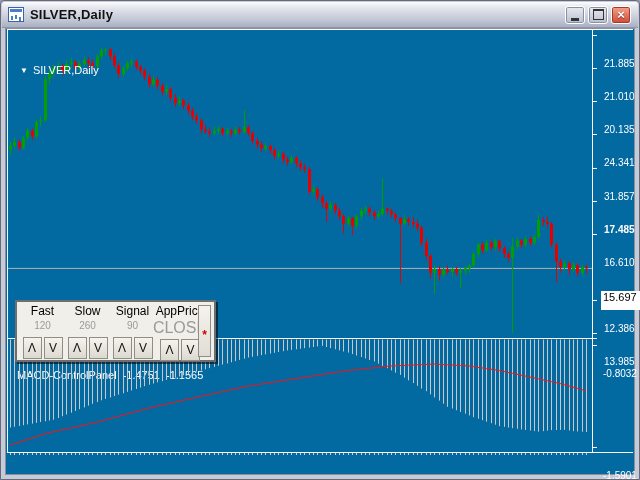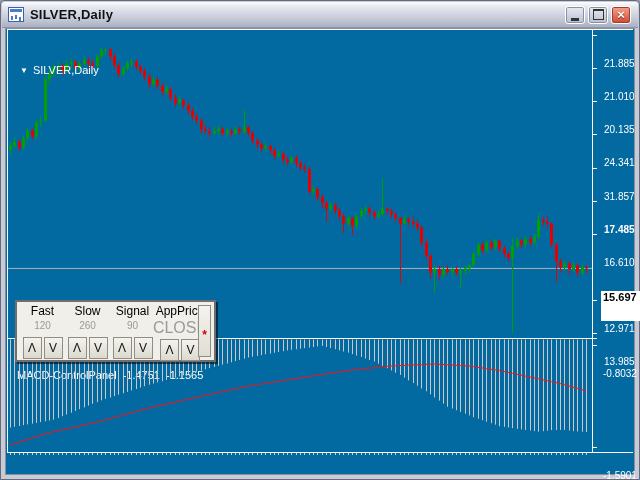--- a/index.html
+++ b/index.html
@@ -26,22 +26,22 @@
   .glyph-x{color:#fff;font-size:13px;font-weight:bold;line-height:1;text-shadow:0 1px 1px #7c2a1c;}
   
   #client{position:absolute;left:4px;right:4px;top:27px;bottom:4px;background:#0369a1;
     border:1px solid #8a8fa0;}
   #chart-svg{position:absolute;left:0;top:0;z-index:5;pointer-events:none;}
   .axis-label{position:absolute;color:#fff;font-size:10px;z-index:6;white-space:nowrap;}
   #symbol-label{position:absolute;left:14px;top:35px;color:#fff;font-size:11px;z-index:6;}
   #symbol-label .dd{font-size:8px;vertical-align:1px;margin-right:5px;}
   #macd-label{position:absolute;left:11px;top:340px;color:#fff;font-size:11px;z-index:4;}
   #macd-label span{margin-right:6px;}
-  #current-price-label{position:absolute;left:595px;top:262px;width:37px;height:30px;z-index:7;
-    background:#fff;color:#000;font-size:11px;text-align:left;padding-left:2px;line-height:13px;font-weight:bold;}
+  #current-price-label{position:absolute;left:595px;top:262px;width:37px;height:19px;z-index:7;
+    background:#fff;color:#000;font-size:11px;text-align:left;padding-left:2px;line-height:13px;}
   
   #control-panel{position:absolute;left:9px;top:271px;width:201px;height:62px;z-index:8;
     background:#f1efe9;border:2px solid #6e6e6e;box-sizing:border-box;
     box-shadow:2px 2px 0 rgba(0,0,0,.55);display:flex;padding:2px 3px;}
   .cp-col{display:flex;flex-direction:column;align-items:center;width:45px;}
   .cp-col.wide{width:50px;}
   .cp-header{font-size:12px;color:#000;line-height:14px;}
   .cp-value{font-size:10px;color:#9a9a9a;line-height:16px;}
   .cp-value.small{font-size:16px;line-height:16px;padding-top:2px;}
   .cp-btnrow{display:flex;gap:2px;margin-top:3px;}
@@ -78,21 +78,21 @@
     <div id="macd-label"><span>MACD-ControlPanel</span><span>-1.4751</span><span>-1.1565</span></div>
 
     <div id="price-axis">
         <div class="axis-label" style="left: 598px; top: 29px;">21.885</div>
         <div class="axis-label" style="left: 598px; top: 62.005px;">21.010</div>
         <div class="axis-label" style="left: 598px; top: 95.01px;">20.135</div>
         <div class="axis-label" style="left: 598px; top: 128.015px;">24.341</div>
         <div class="axis-label" style="left: 598px; top: 161.963px;">31.857</div>
         <div class="axis-label" style="left: 598px; top: 194.968px; font-weight: bold;">17.485</div>
         <div class="axis-label" style="left: 598px; top: 227.973px;">16.610</div>
-        <div class="axis-label" style="left: 598px; top: 293.983px;">12.971</div>
+        <div class="axis-label" style="left: 598px; top: 293.983px;">12.386</div>
         <div class="axis-label" style="left: 598px; top: 326.988px;">13.985</div>
       </div>
     <div id="macd-axis">
         <div class="axis-label" style="left: 597px; top: 339px;">-0.8032</div>
         <div class="axis-label" style="left: 597px; top: 440.982px;">-1.5901</div>
       </div>
     <div id="time-axis"></div>
 
     <div id="current-price-label" style="top: 262.411px;">15.697</div>
 

